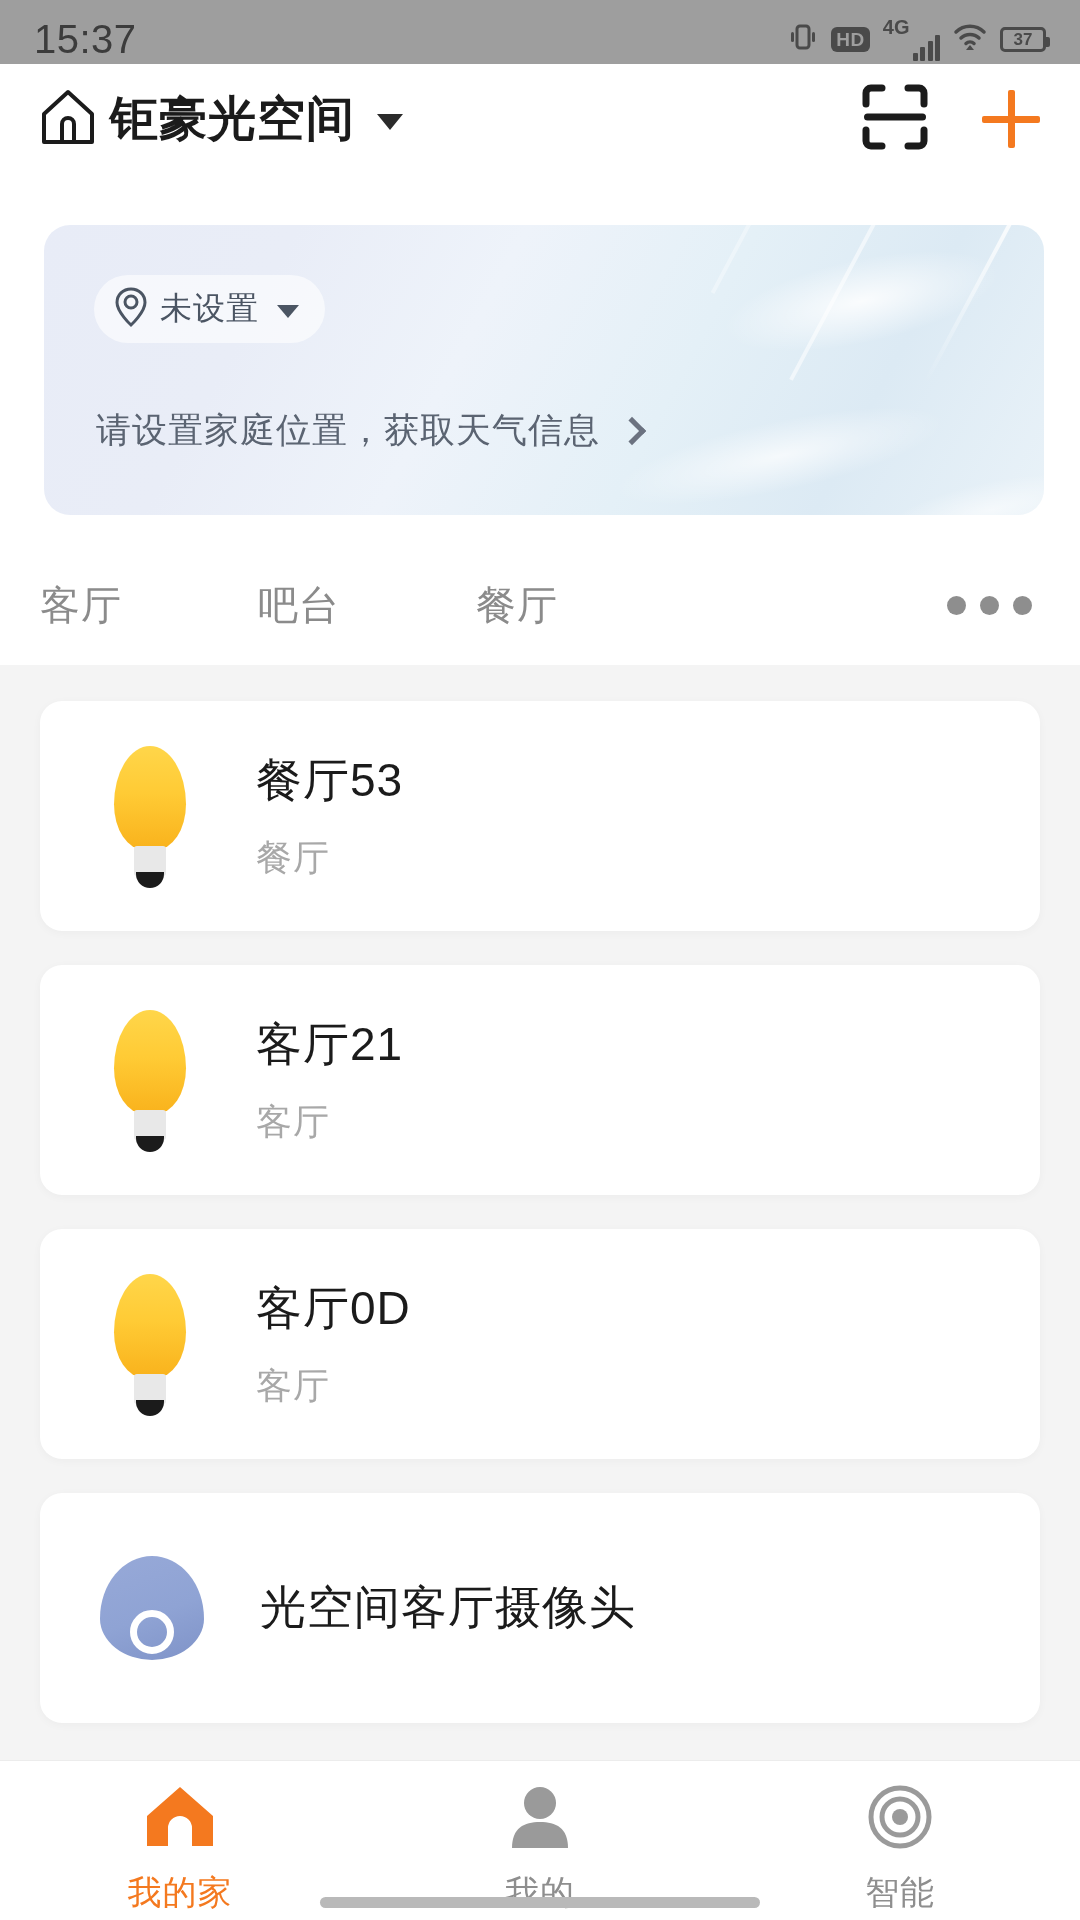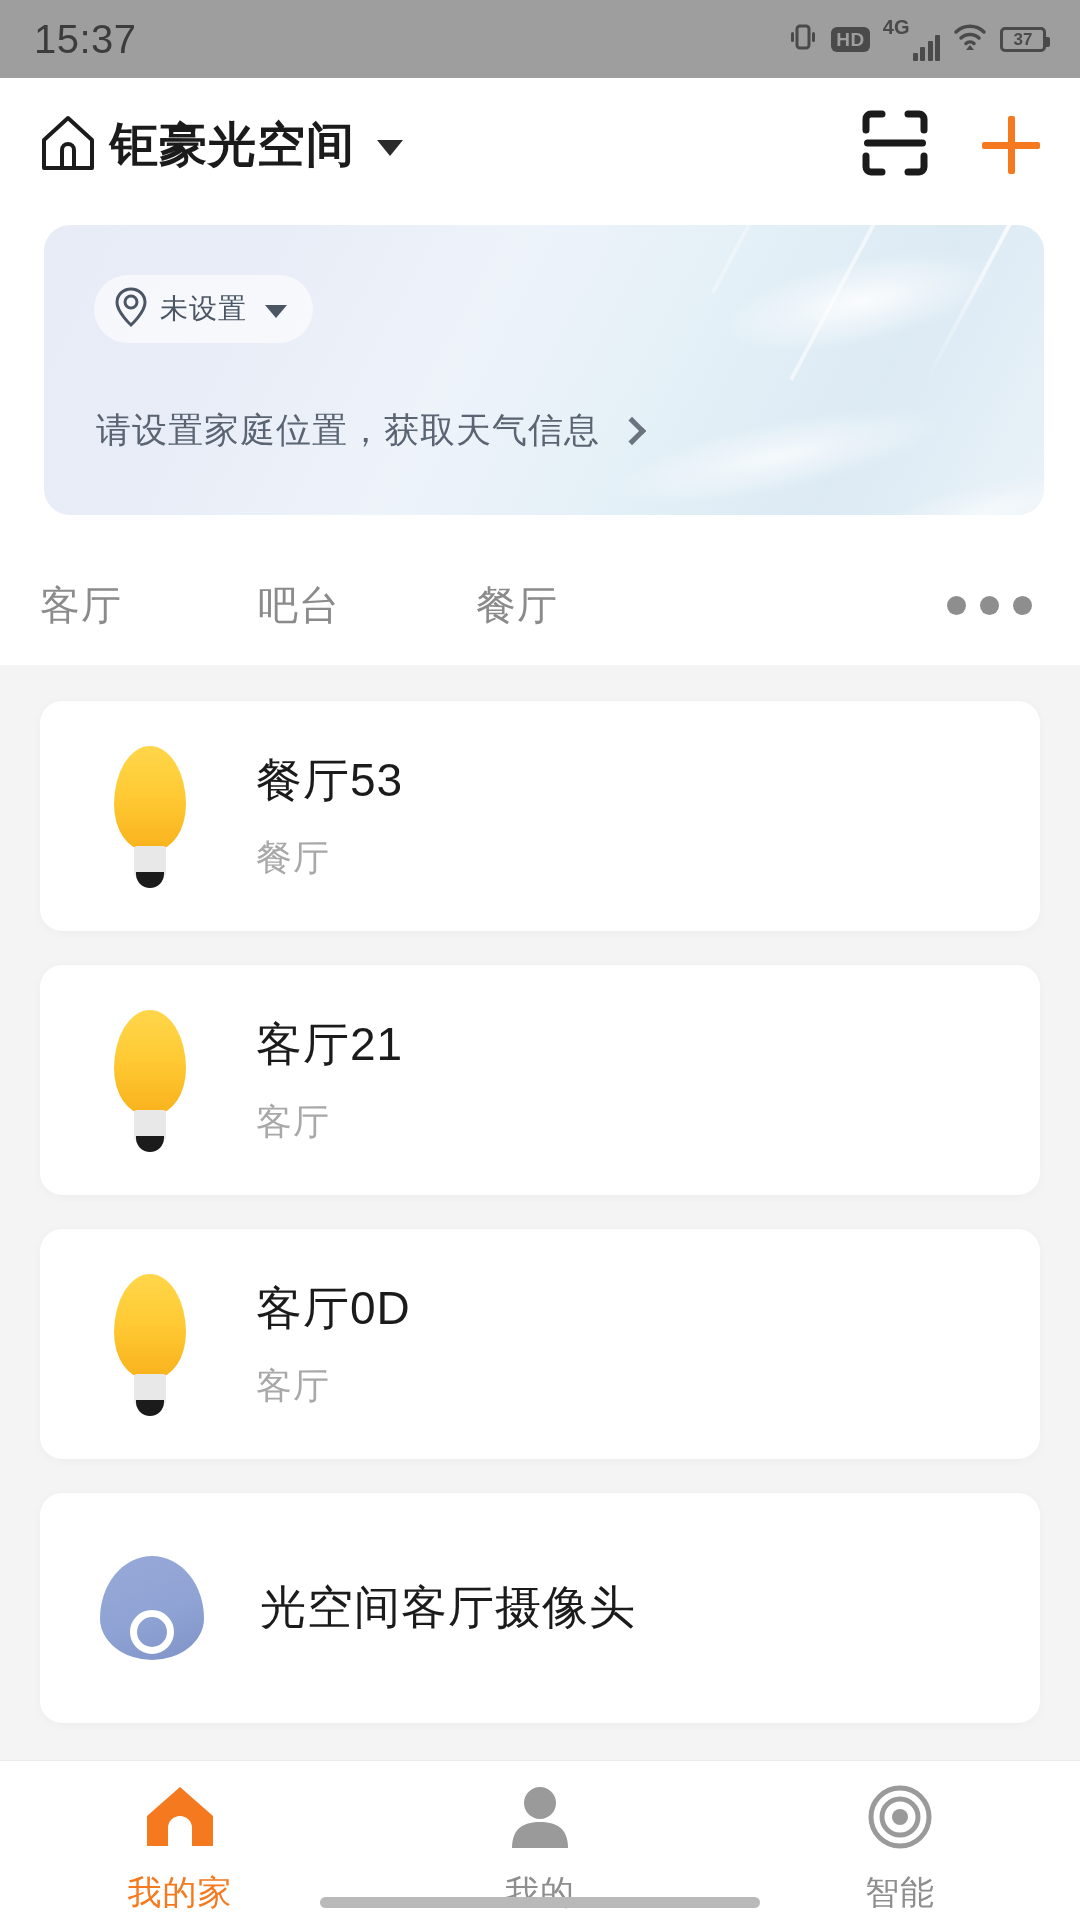--- a/index.html
+++ b/index.html
@@ -34,21 +34,21 @@
     position:relative; display:flex; align-items:center; justify-content:center;
   }
   .batt:after {
     content:""; position:absolute; right:-7px; top:7px; width:4px; height:10px;
     background:#4a4a4a; border-radius:0 2px 2px 0;
   }
   .batt span { font-size:17px; font-weight:700; color:#4a4a4a; line-height:1; }
 
   
   .header {
-    position:absolute; top:90px; left:0; width:1080px; height:110px;
+    position:absolute; top:64px; left:0; width:1080px; height:110px;
     display:flex; align-items:center; padding:0 40px; background:#fff;
   }
   .home-group { display:flex; align-items:center; gap:14px; }
   .home-title { font-size:48px; font-weight:700; color:#1b1b1b; letter-spacing:1px; }
   .chev-down {
     width:0; height:0; border-left:13px solid transparent; border-right:13px solid transparent;
     border-top:16px solid #2b2b2b; margin-left:8px; margin-top:6px;
   }
   .hdr-actions { margin-left:auto; display:flex; align-items:center; gap:52px; }
   .plus {
@@ -78,21 +78,21 @@
     content:""; position:absolute; right:70px; top:-30px; width:4px; height:200px;
     background:linear-gradient(180deg,rgba(255,255,255,.9),transparent);
     transform:rotate(28deg); box-shadow:-120px 60px 0 rgba(255,255,255,.55),
        -230px 20px 0 rgba(255,255,255,.35);
   }
   .loc-chip {
     position:absolute; left:50px; top:50px; height:68px;
     display:flex; align-items:center; gap:12px; padding:0 26px 0 20px;
     background:rgba(255,255,255,.6); border-radius:34px; z-index:3;
   }
-  .loc-text { font-size:28px; color:#4b5563; letter-spacing:1px; }
+  .loc-text { font-size:32px; color:#4b5563; letter-spacing:1px; }
   .chev-sm {
     width:0; height:0; border-left:11px solid transparent; border-right:11px solid transparent;
     border-top:13px solid #4b5563; margin-left:6px; margin-top:4px;
   }
   .weather-hint {
     position:absolute; left:52px; top:176px; display:flex; align-items:center; gap:22px; z-index:3;margin-top:6px;
   }
   .weather-hint-text { font-size:35px; color:#5b6472; letter-spacing:1px; }
   .arrow-r {
     width:20px; height:20px; border-right:5px solid #6b7280; border-top:5px solid #6b7280;

